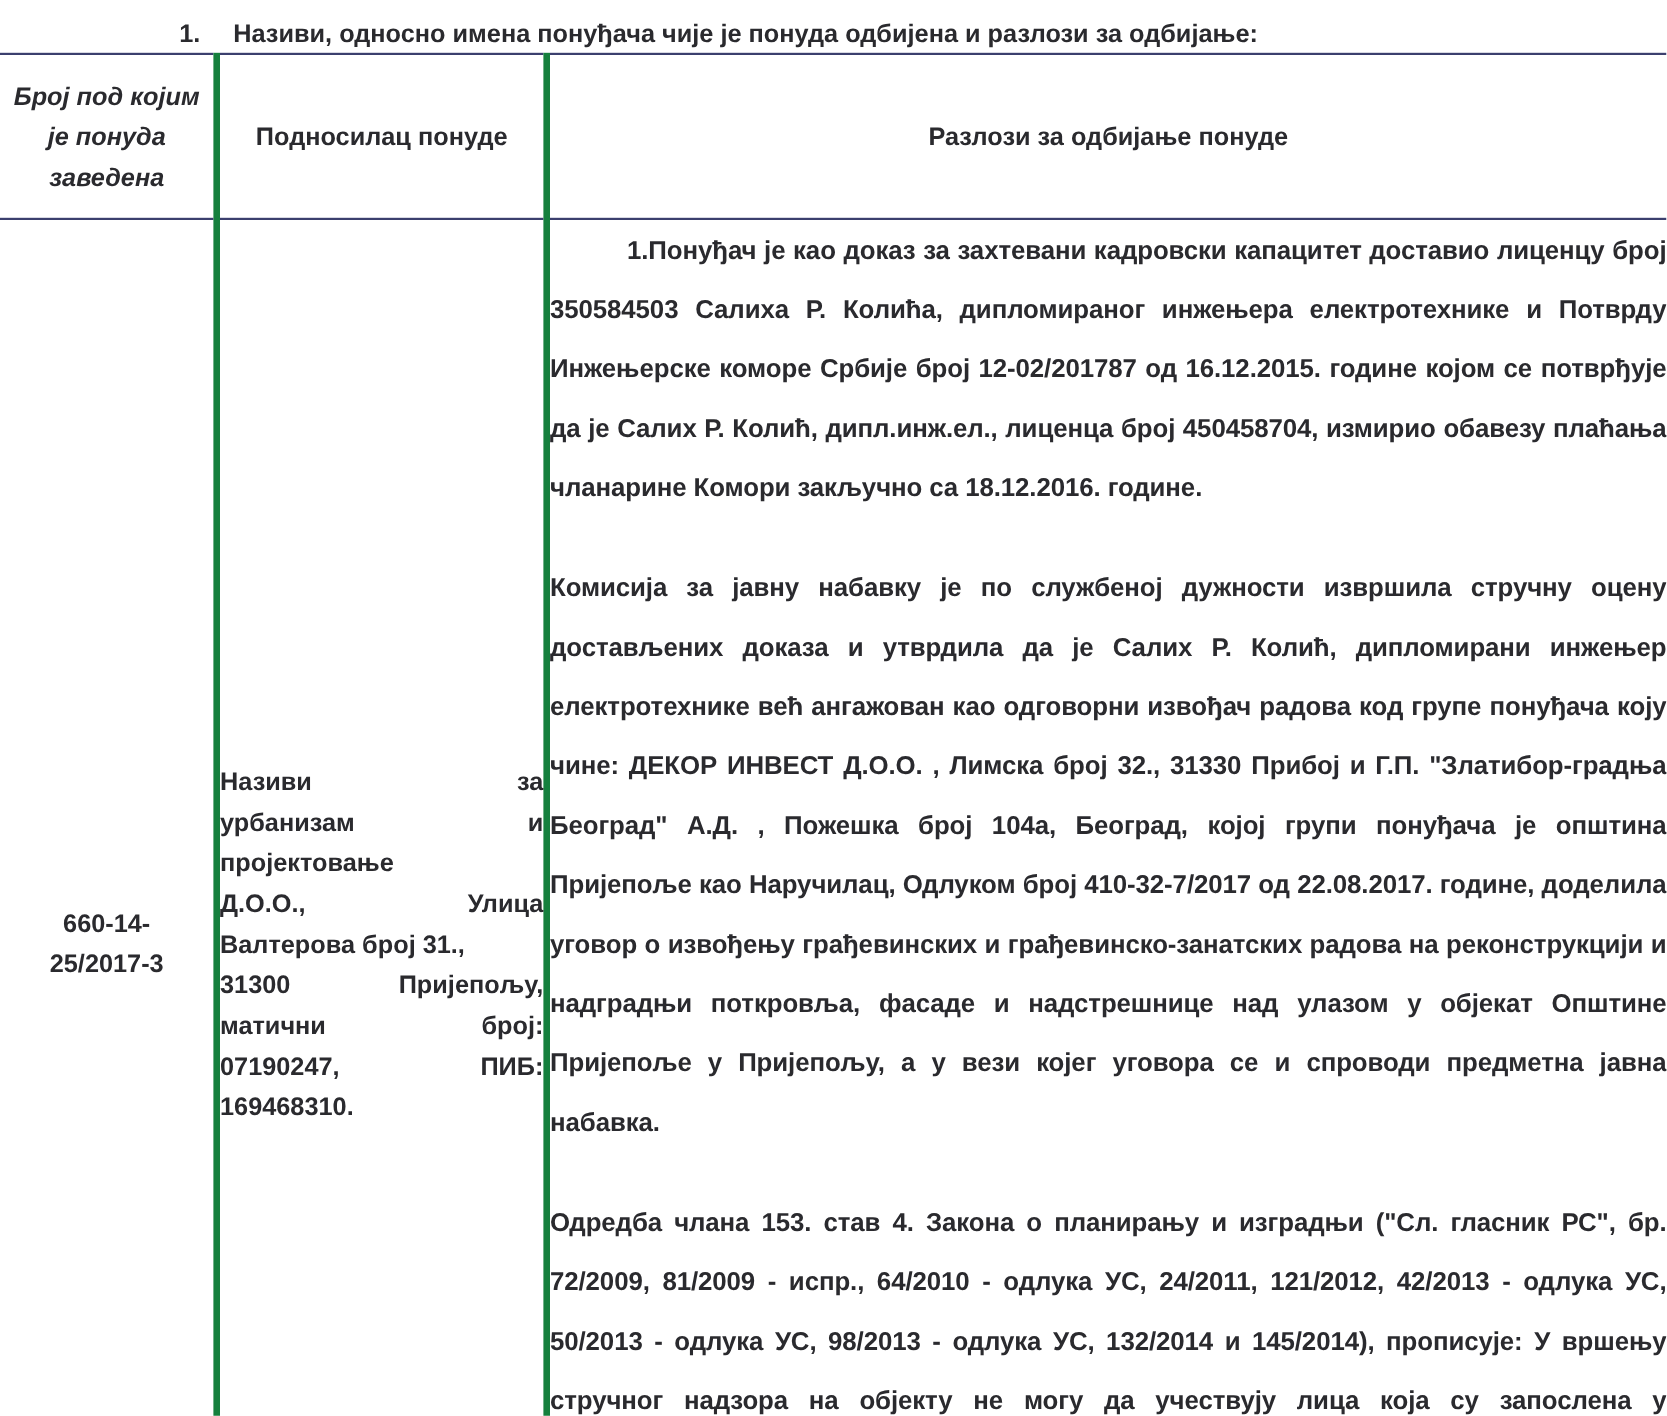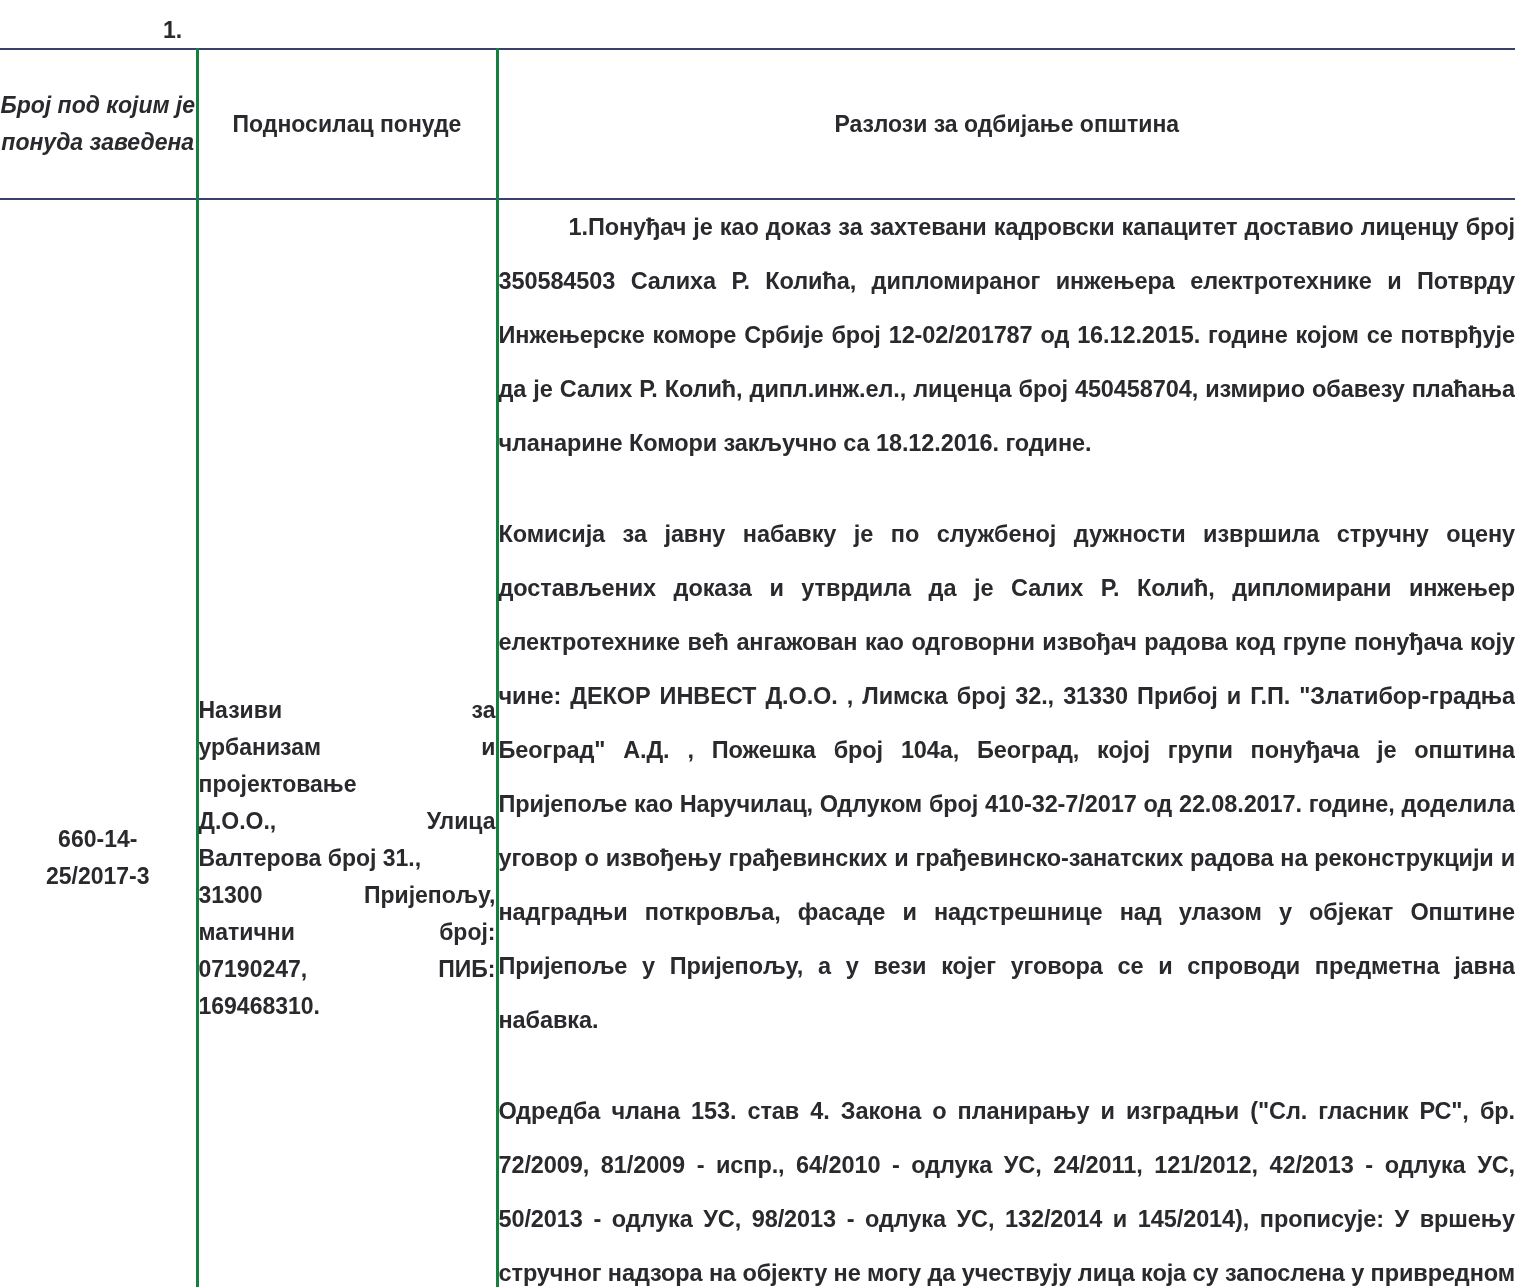--- a/index.html
+++ b/index.html
@@ -37,21 +37,21 @@
     table.rejections {
       position: absolute;
       left: 0;
       top: 48px;
       width: 1515px;
       border-collapse: collapse;
       table-layout: fixed;
     }
     table.rejections th,
     table.rejections td {
-      border-left: 3px solid #15803d;
+      border-left: 6px solid #15803d;
       border-right: 2px solid #4a4a55;
       vertical-align: middle;
       padding: 0;
     }
     table.rejections th:first-child,
     table.rejections td:first-child { border-left: none; }
     table.rejections th:last-child,
     table.rejections td:last-child { border-right: none; }
     table.rejections thead tr {
       border-top: 2px solid #3b3f6e;
@@ -106,33 +106,34 @@
       letter-spacing: -0.1px;
     }
     .para + .para { margin-top: 37px; }
     .para.indent { text-indent: 70px; }
   </style>
 </head>
 <body>
 
 <div class="section-title">
   <span class="num">1.</span>
+  <span class="text">Називи, односно имена понуђача чије је понуда одбијена и разлози за одбијање:</span>
 </div>
 
 <table class="rejections">
   <colgroup>
     <col class="c1">
       <col class="c2">
       <col class="c3">
   </colgroup>
   <thead>
     <tr>
       <th class="h1">Број под којим је понуда заведена</th>
       <th class="h2">Подносилац понуде</th>
-      <th class="h3">Разлози за одбијање општина</th>
+      <th class="h3">Разлози за одбијање понуде</th>
     </tr>
   </thead>
   <tbody>
     <tr>
       <td class="col-number">
         <div>660-14-</div>
         <div>25/2017-3</div>
       </td>
       <td class="col-bidder">
         <div id="bidder-lines">

